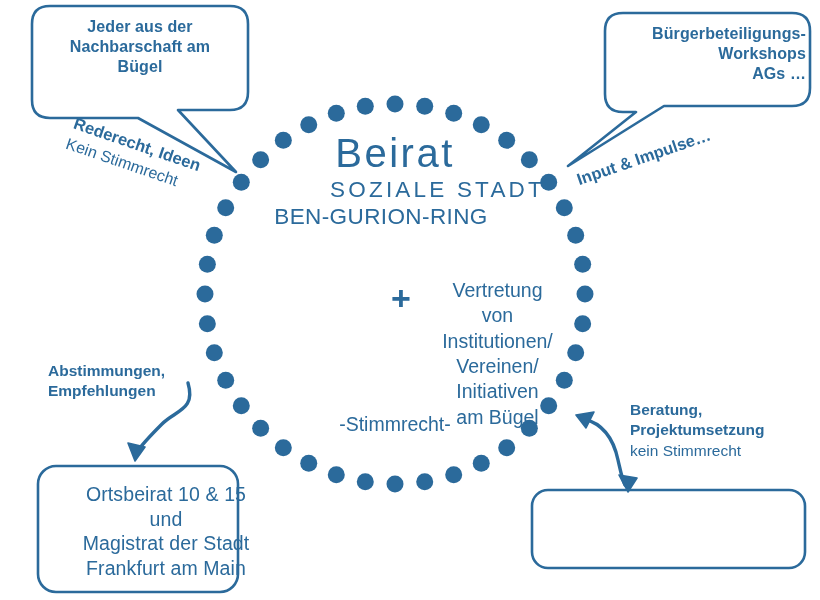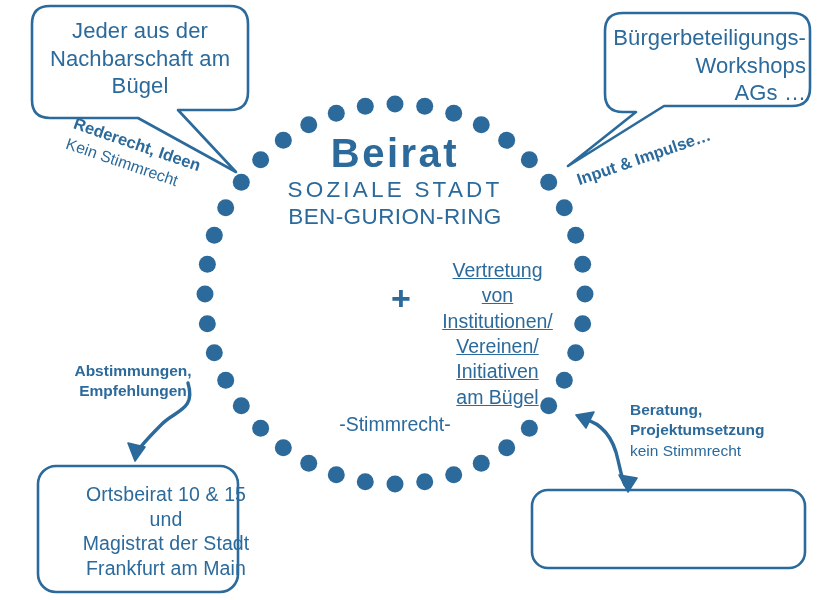--- a/index.html
+++ b/index.html
@@ -29,35 +29,35 @@
   .txt {
     position: absolute;
     color: #2B6A9B;
     line-height: 1.26;
     text-align: center;
     white-space: pre-line;
   }
 
   
   .bubble-text {
-    font-size: 22px;
-    font-weight: 400;
+    font-size: 16px;
+    font-weight: 700;
     letter-spacing: 0.1px;
   }
   .box-text {
     font-size: 19.5px;
     font-weight: 400;
     letter-spacing: 0.1px;
     padding-left: 28px;
   }
 
   
   .title-main {
     font-size: 40px;
-    font-weight: 700;
+    font-weight: 400;
     letter-spacing: 2.5px;
   }
   .title-sub1 {
     font-size: 22.5px;
     font-weight: 400;
     letter-spacing: 3.2px;
   }
   .title-sub2 {
     font-size: 22.5px;
     font-weight: 400;
@@ -223,33 +223,33 @@
   <div class="rot-label rot-bold" style="left:78px; top:112px; transform: rotate(19deg); transform-origin: left top;">Rederecht, Ideen</div>
   <div class="rot-label rot-reg" style="left:70px; top:133px; transform: rotate(19deg); transform-origin: left top;">Kein Stimmrecht</div>
 
   <div class="txt bubble-text" style="left:609px; top:24px; width:197px;text-align:right;">Bürgerbeteiligungs-
 Workshops
 AGs …</div>
 
   <div class="rot-label rot-bold" style="left:581px; top:168px; transform: rotate(-19deg); transform-origin: left bottom;">Input &amp; Impulse…</div>
 
   <div class="txt title-main" style="left:245px; top:128px; width:300px;">Beirat</div>
-  <div class="txt title-sub1" style="left:245px; top:176px; width:300px;">SOZIALE STADT</div>
-  <div class="txt title-sub2" style="left:245px; top:203px; width:300px;">BEN-GURION-RING</div>
+  <div class="txt title-sub1" style="left:245px; top:176px; width:300px;text-align:right;">SOZIALE STADT</div>
+  <div class="txt title-sub2" style="left:231px; top:203px; width:300px;">BEN-GURION-RING</div>
 
   <div class="txt plus-sign" style="left:388px; top:281px; width:26px;">+</div>
-  <div class="txt col-text" style="left:420px; top:258px; width:155px;text-decoration:underline;">Vertretung
+  <div class="txt col-text" style="left:420px; top:278px; width:155px;">Vertretung
 von
 Institutionen/
 Vereinen/
 Initiativen
 am Bügel</div>
   <div class="txt stimmrecht" style="left:295px; top:412px; width:200px;text-align:center;">-Stimmrecht-</div>
 
-  <div class="side-label side-bold" style="left:48px; top:361px; width:170px; text-align:center;">Abstimmungen,
+  <div class="side-label side-bold" style="left:48px; top:361px; width:170px; ">Abstimmungen,
 Empfehlungen</div>
 
   <div class="txt box-text" style="left:40px; top:482px; width:196px;">Ortsbeirat 10 &amp; 15
 und
 Magistrat der Stadt
 Frankfurt am Main</div>
 
   <div class="side-label side-bold" style="left:630px; top:400px; width:200px; text-align:left;">Beratung,
 Projektumsetzung</div>
   <div class="side-label side-reg" style="left:630px; top:441px; width:200px; text-align:left;">kein Stimmrecht</div>

